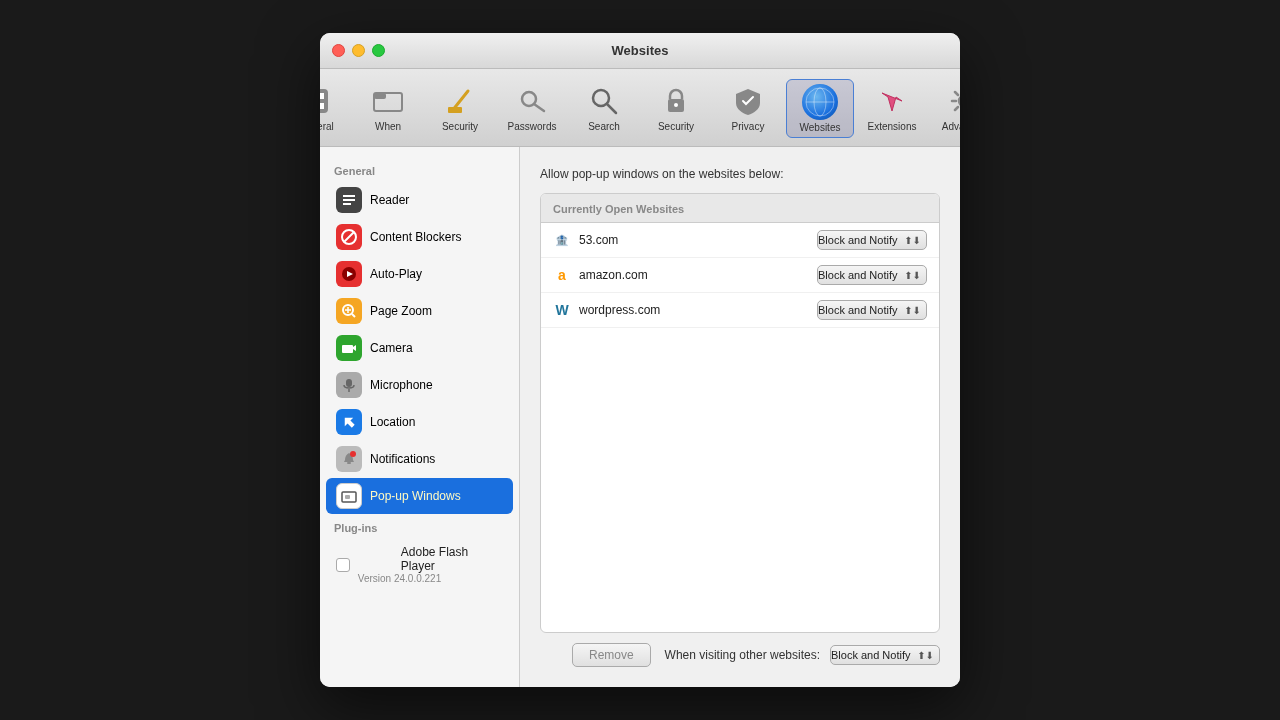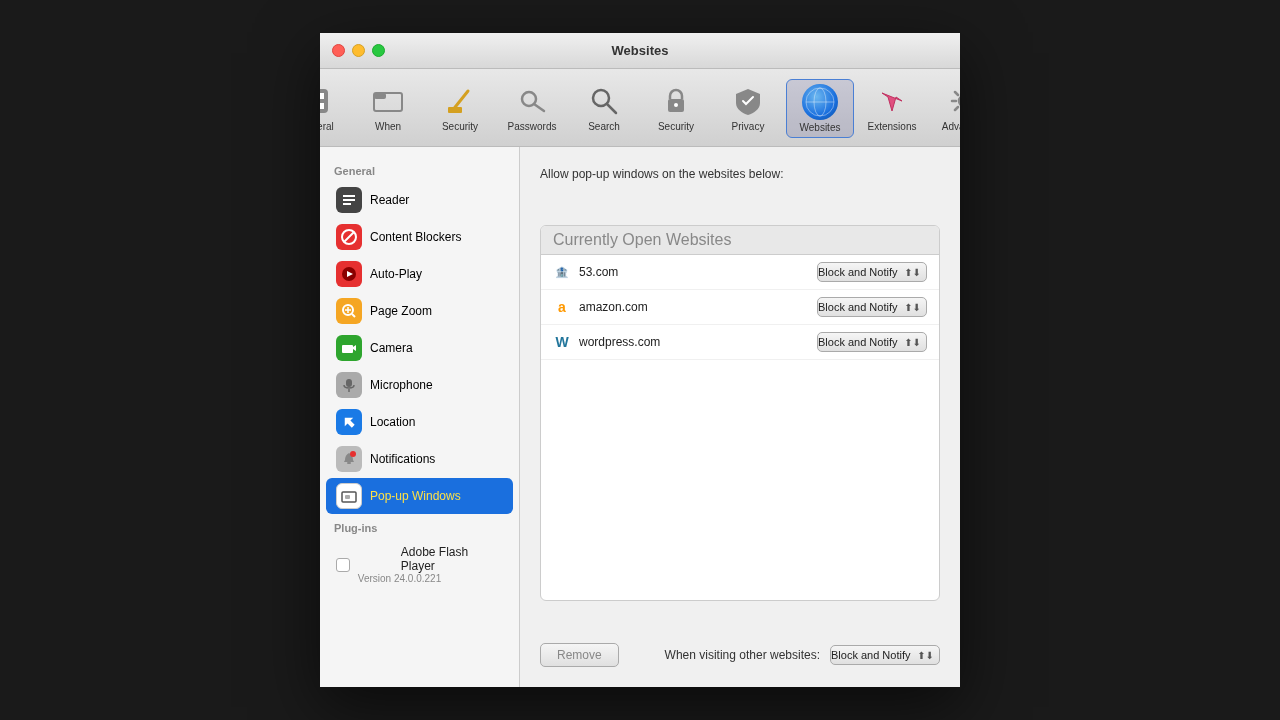--- a/index.html
+++ b/index.html
@@ -9,21 +9,21 @@
       justify-content: center;
       align-items: center;
       width: 1280px;
       height: 720px;
       font-family: -apple-system, BlinkMacSystemFont, "Helvetica Neue", Arial, sans-serif;
       overflow: hidden;
     }
     .window {
       width: 640px;
       background: #ececec;
-      border-radius: 0;
+      border-radius: 10px;
       box-shadow: 0 20px 60px rgba(0,0,0,0.6);
       overflow: hidden;
     }
     
     .titlebar {
       background: linear-gradient(to bottom, #f0f0f0, #d8d8d8);
       height: 36px;
       display: flex;
       align-items: center;
       padding: 0 12px;
@@ -111,21 +111,21 @@
       padding: 5px 10px;
       cursor: pointer;
       border-radius: 6px;
       margin: 1px 6px;
     }
     .sidebar-item.active {
       background: #1a6fde;
       color: white;
     }
     .sidebar-item.active .sidebar-item-label {
-      color: #fde047;
+      color: #fef9c3;
     }
     .sidebar-item-icon {
       width: 26px;
       height: 26px;
       border-radius: 6px;
       margin-right: 8px;
       display: flex;
       align-items: center;
       justify-content: center;
       font-size: 14px;
@@ -145,21 +145,20 @@
     .icon-location { background: #1a7ae6; color: white; }
     .icon-notifications { background: #bbb; color: #555; }
     .icon-popup { background: white; border: 1px solid #ccc; color: #555; }
     
     .main-panel {
       flex: 1;
       padding: 20px;
       background: #f0f0f0;
       display: flex;
       flex-direction: column;
-      gap: 32px;
     }
     .main-description {
       font-size: 12px;
       color: #333;
       margin-bottom: 12px;
     }
     .websites-box {
       flex: 1;
       background: white;
       border: 1px solid #ccc;
@@ -167,23 +166,23 @@
       overflow: hidden;
       display: flex;
       flex-direction: column;
     }
     .websites-box-header {
       background: #e8e8e8;
       border-bottom: 1px solid #ccc;
       padding: 5px 12px;
     }
     .websites-box-header-label {
-      font-size: 16px;
+      font-size: 11px;
       color: #888;
-      font-weight: 400;
+      font-weight: 700;
     }
     .websites-list {
       flex: 1;
       overflow-y: auto;
     }
     .website-row {
       display: flex;
       align-items: center;
       padding: 7px 12px;
       border-bottom: 1px solid #f0f0f0;
@@ -234,20 +233,21 @@
       gap: 10px;
     }
     .remove-button {
       background: linear-gradient(to bottom, #f5f5f5, #e0e0e0);
       border: 1px solid #aaa;
       border-radius: 5px;
       padding: 4px 16px;
       font-size: 12px;
       color: #888;
       cursor: default;
+      margin-left: 32px;
     }
     .other-websites-label {
       margin-left: auto;
       font-size: 12px;
       color: #333;
     }
     
     .flash-item {
       display: flex;
       align-items: center;

